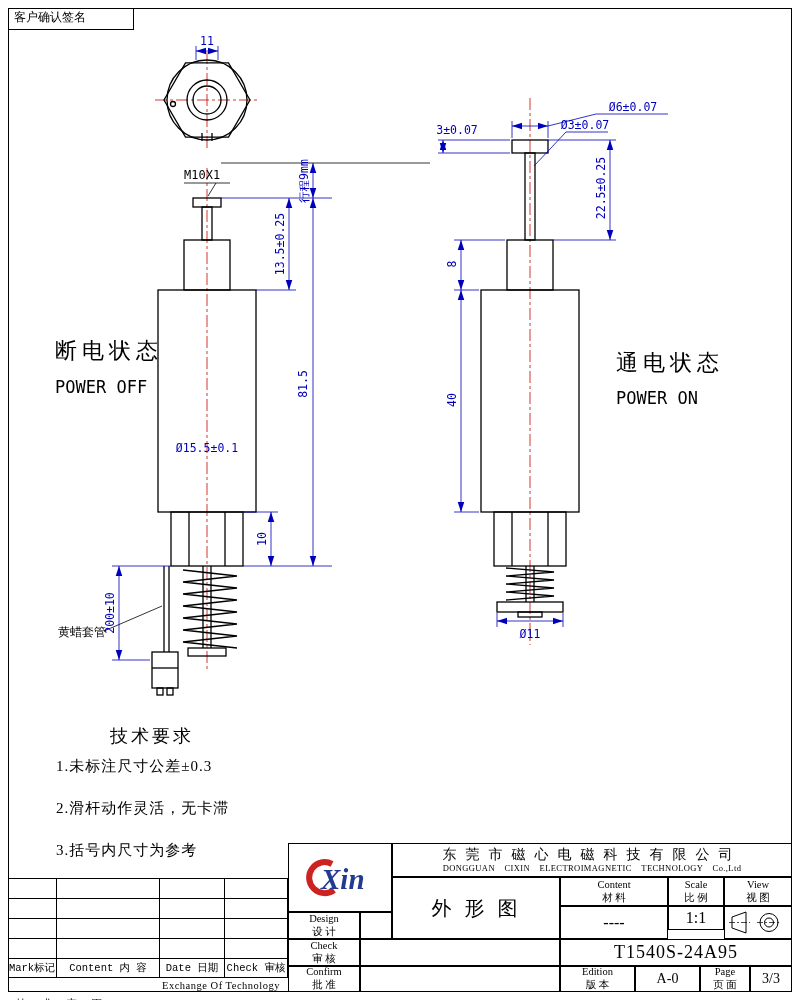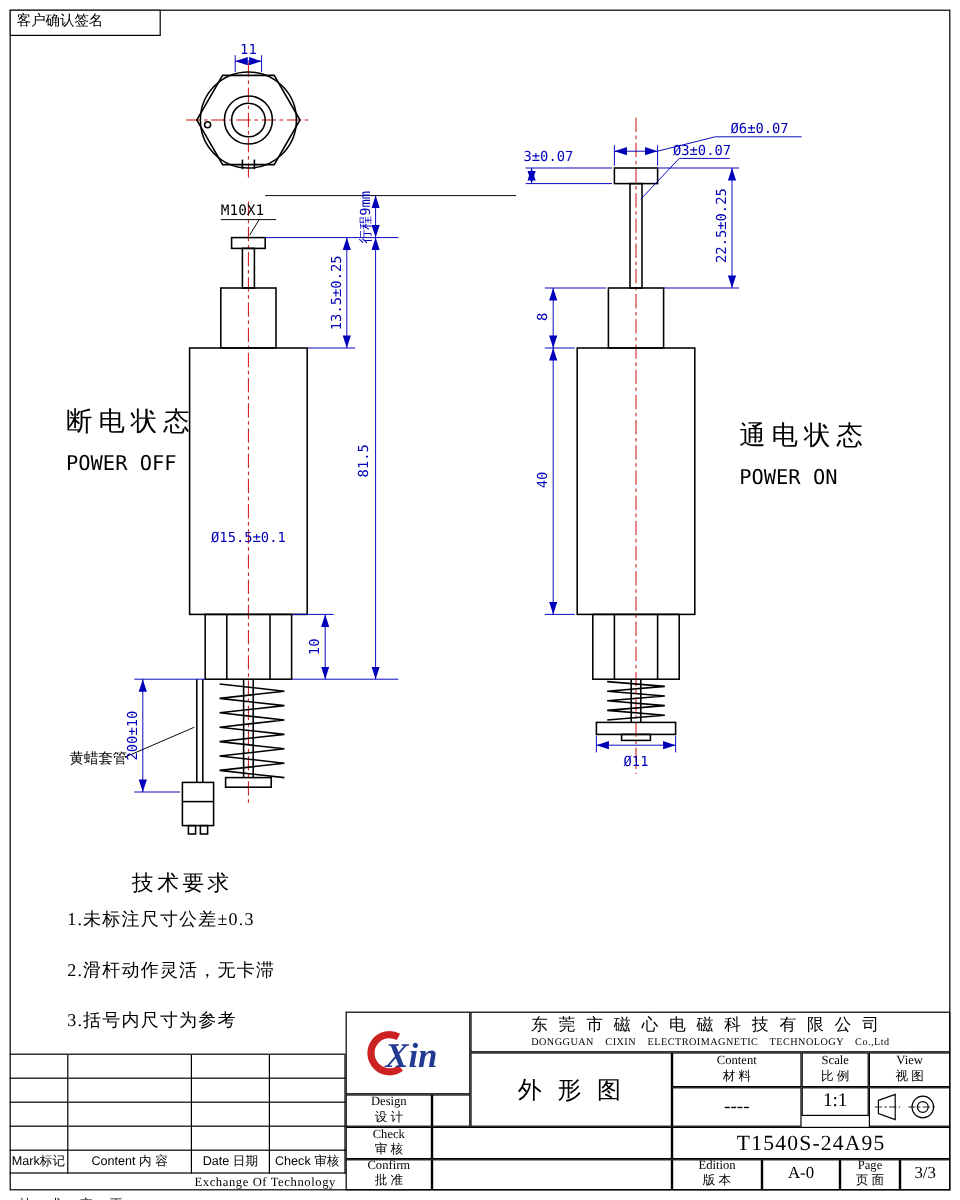--- a/index.html
+++ b/index.html
@@ -20,21 +20,21 @@
   .company-cn { font-size:14px; letter-spacing:9px; white-space:nowrap; }
   .company-en { font-size:8.5px; word-spacing:7px; letter-spacing:0.4px; white-space:nowrap; }
   .dwg-title { font-size:20px; letter-spacing:13px; padding-left:10px; }
   .part-no { font-size:18px; letter-spacing:1px; }
   .scale-val { font-size:16px; }
   .ed-val { font-size:14px; }
 
   .rev-grid { position:absolute; left:8px; top:878px; width:280px; height:80px; display:grid; grid-template-columns:49px 103px 65px 63px; grid-template-rows:repeat(4,20px); border-top:1px solid #000; }
   .rg { border-right:1px solid #000; border-bottom:1px solid #000; }
   .rev-head { position:absolute; left:8px; top:958px; width:280px; height:20px; display:flex; }
-  .rev-head span { display:flex; align-items:center; justify-content:center; border-right:1px solid #000; border-bottom:1px solid #000; font-size:10.5px; font-family:Liberation Sans, sans-serif; }
+  .rev-head span { display:flex; align-items:center; justify-content:center; border-right:1px solid #000; border-bottom:1px solid #000; font-size:10.5px; font-family:Liberation Mono, monospace; }
   .rev-foot { position:absolute; left:8px; top:978px; width:280px; height:14px; display:flex; align-items:center; justify-content:space-between; padding:0 8px; font-size:10.5px; font-family:"Liberation Serif",serif; }
   .rev-foot .cnf { letter-spacing:6px; white-space:nowrap;margin-top:37px; }
   .rev-foot .enf { letter-spacing:0.5px; white-space:nowrap; }
 
   
   .ol line, .ol rect, .ol polygon, .ol polyline, .ol circle { stroke:#000; fill:none; stroke-width:1.3; }
   .cl { stroke:#cc0000 !important; stroke-width:0.8 !important; stroke-dasharray:12 3 3 3; fill:none; }
   .dim line, .dim polyline { stroke:#0000bb; stroke-width:0.8; fill:none; }
   .dim text { fill:#0000bb; stroke:none; font-family:"DejaVu Sans Mono",monospace; font-size:11.5px; }
   .blk text { fill:#000; stroke:none; font-family:"DejaVu Sans Mono",monospace; font-size:12px; }

